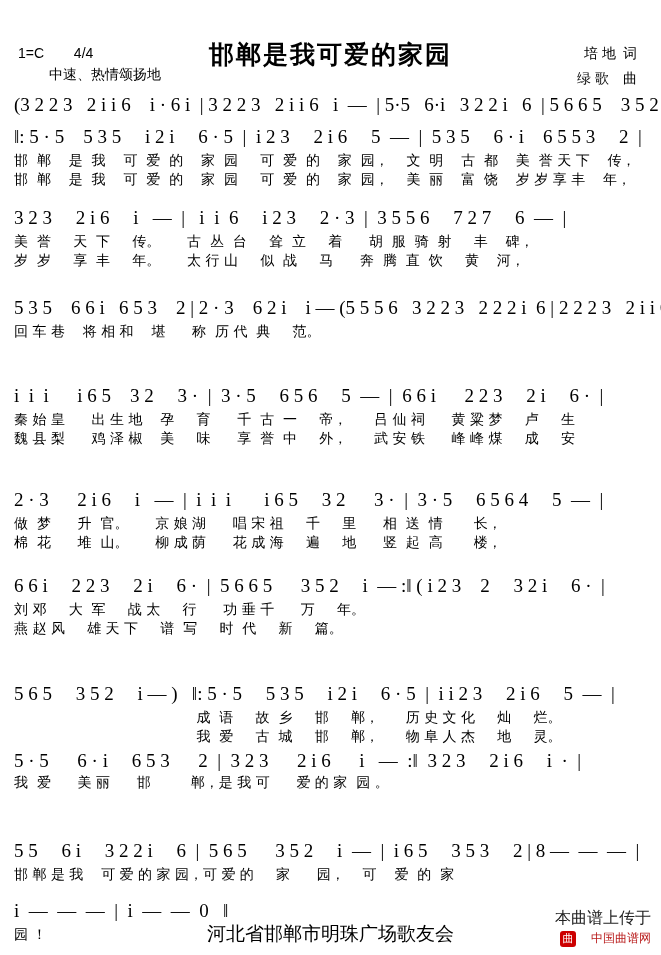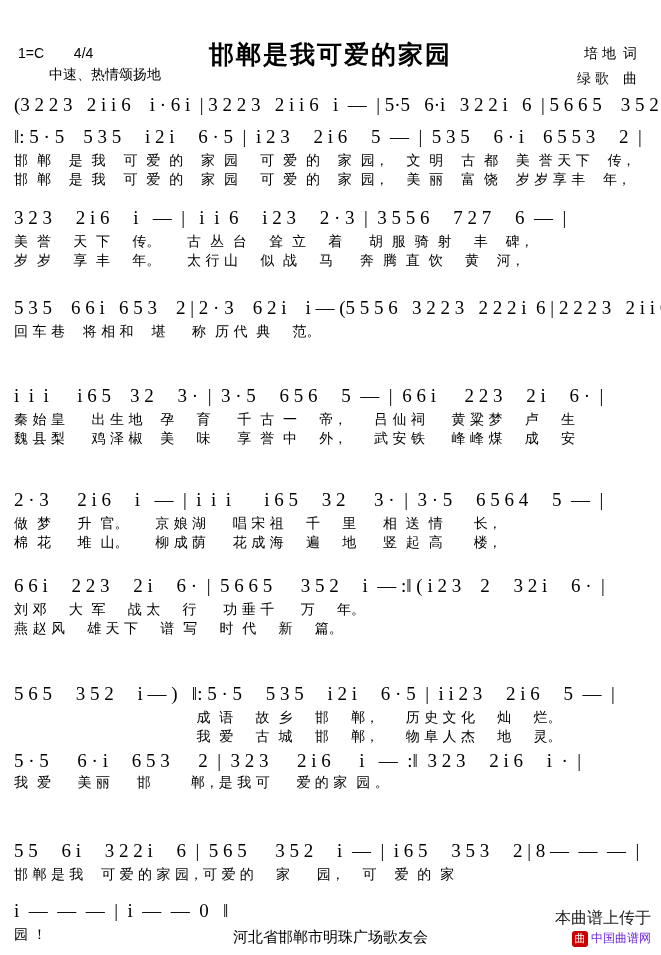--- a/index.html
+++ b/index.html
@@ -33,36 +33,36 @@
     white-space:pre;letter-spacing:0px;height:26px;line-height:26px;
   }
   .lyr{
     font-size:14px;font-family:"DejaVu Sans",sans-serif;
     white-space:pre;height:21px;line-height:21px;letter-spacing:0px;
   }
   .lyr2{margin-top:-2px;}
 
   .footer{
     position:absolute;left:0;bottom:8px;width:661px;text-align:center;
-    font-size:15px;font-family:"DejaVu Sans",sans-serif;
+    font-size:19px;font-family:"DejaVu Sans",sans-serif;
   }
   .credit{
     position:absolute;right:10px;bottom:26px;font-size:16px;
     font-family:"DejaVu Sans",sans-serif;color:#222;
   }
   .logo{
     position:absolute;right:10px;bottom:8px;
     font-size:12px;font-family:"DejaVu Sans",sans-serif;color:#c00;
     display:flex;align-items:center;gap:3px;
   }
   .logo .mark{
     display:inline-block;width:16px;height:16px;background:#c00;color:#fff;
     border-radius:3px;text-align:center;line-height:16px;font-size:11px;
   }
-  .logo .txt{color:#6d28d9;}
+  .logo .txt{color:#b91c1c;margin-left:12px;}
 </style>
 </head>
 <body>
 
 <div class="sheet">
 
   <div class="title">邯郸是我可爱的家园</div>
 
   <div class="meta-left key">
     <span>1=C</span>

